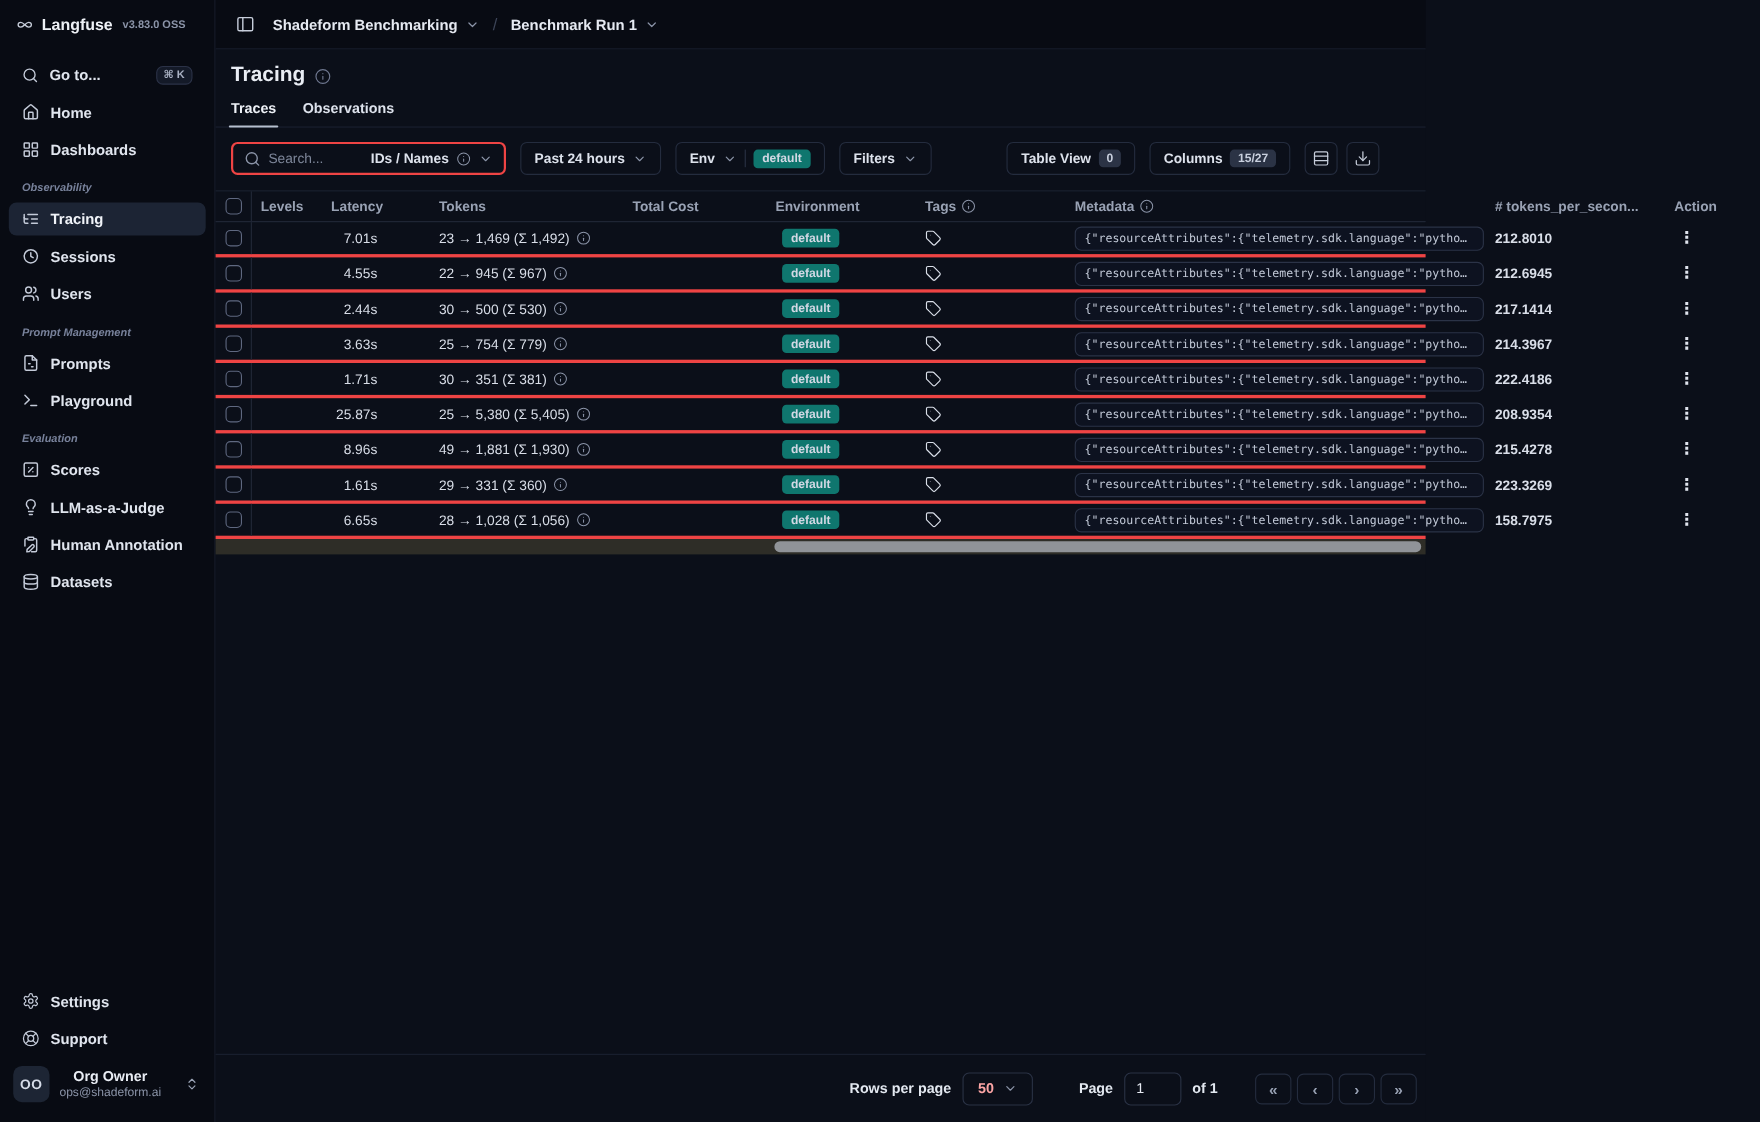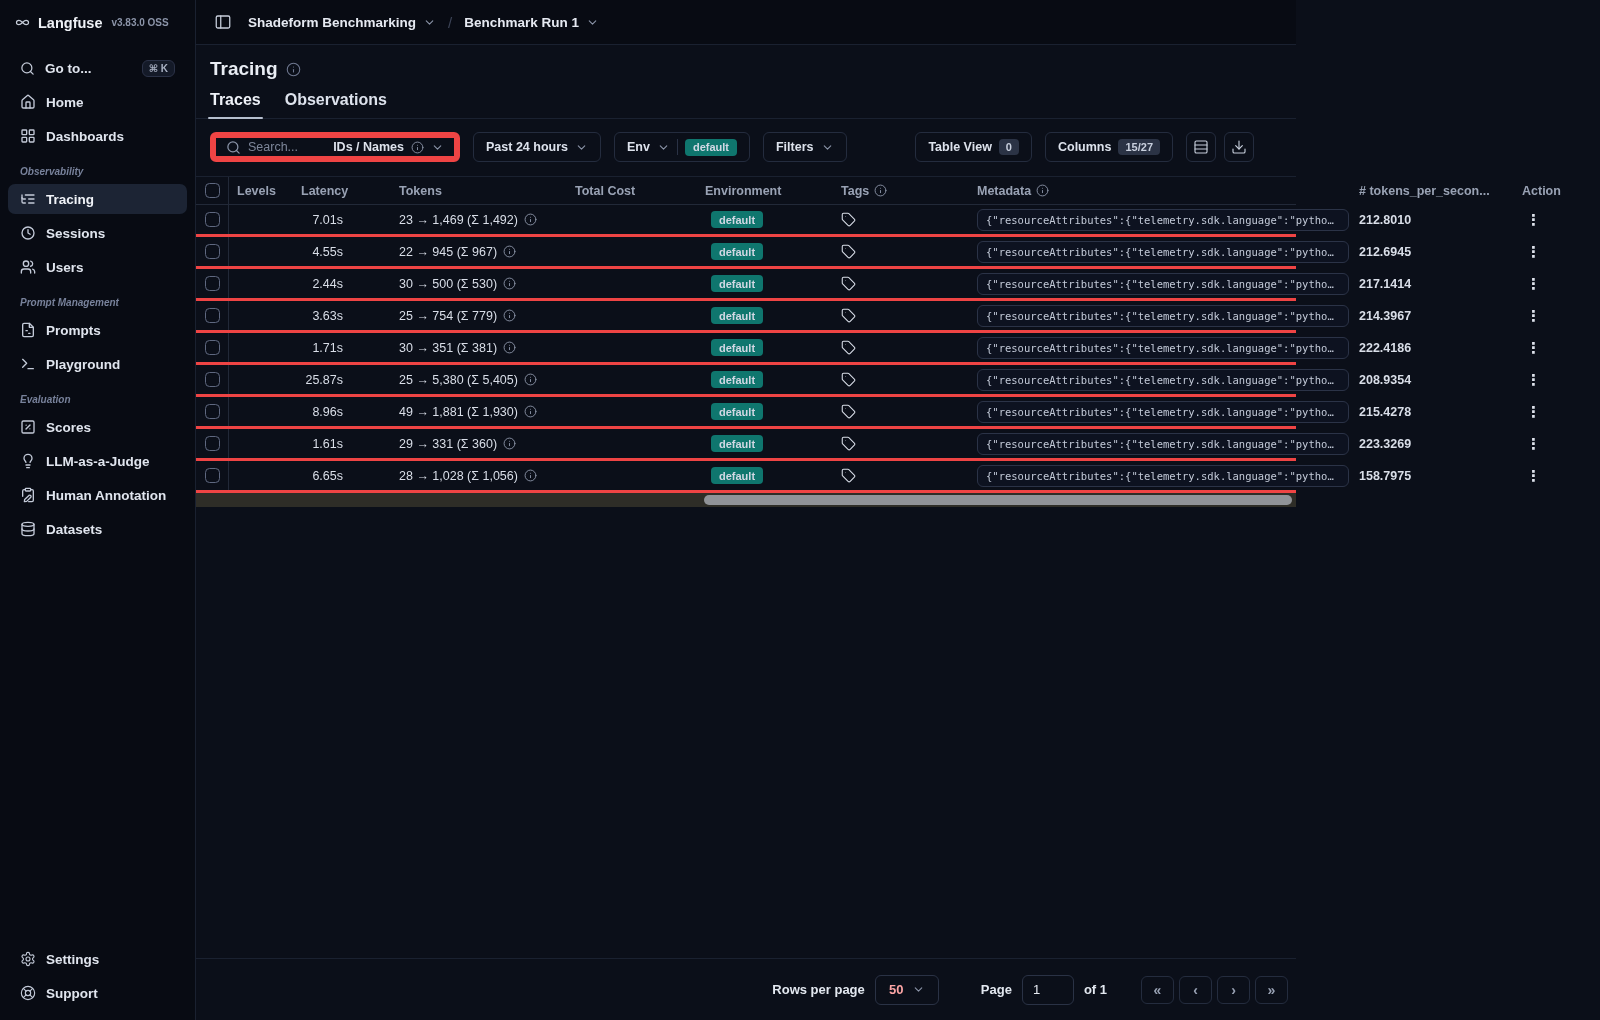--- a/index.html
+++ b/index.html
@@ -35,29 +35,29 @@
   .panel-btn { width:26px; height:26px; border-radius:6px; display:flex; align-items:center; justify-content:center; color:#c7cedb; cursor:pointer; }
   .crumb { display:flex; align-items:center; gap:7px; font-size:13.5px; font-weight:600; color:#e6eaf2; cursor:pointer; }
   .crumb .ic { color:#8b94a8; }
   .crumb-sep { color:#3d4558; font-size:15px; font-weight:400; }
 
   .content { flex:1; display:flex; flex-direction:column; min-height:0; background:#0b0f19; }
   .page-head { padding:13px 14px 0 14px; display:flex; align-items:center; gap:8px; }
   .page-title { font-size:19px; font-weight:700; color:#e9edf4; }
   .page-head .ic { color:#6f7890; }
   .tabs { margin-top:11px; padding:0 14px; border-bottom:1px solid #1a2130; display:flex; gap:24px; }
-  .tab { padding-bottom:9px; font-size:16px; font-weight:700; color:#dde2ec; cursor:pointer; position:relative; }
+  .tab { padding-bottom:9px; font-size:13px; font-weight:700; color:#dde2ec; cursor:pointer; position:relative; }
   .tab.active { color:#eef1f7; }
   .tab.active::after { content:""; position:absolute; left:-2px; right:-2px; bottom:-1px; height:2px; background:#b6bfce; border-radius:2px; }
 
   
   .toolbar { display:flex; align-items:center; margin:13px 42px 0 14px; gap:13px; }
   .tb-btn { height:30px; border:1px solid #242c3e; border-radius:6px; display:flex; align-items:center; gap:7px; padding:0 12px; font-size:12.5px; font-weight:600; color:#dde2ec; background:transparent; cursor:pointer; white-space:nowrap; }
   .tb-btn .ic, .searchbox .ic { color:#8b94a8; }
-  .searchbox { width:250px; height:30px; border:6px solid #ef4444; border-radius:6px; display:flex; align-items:center; gap:7px; padding:0 10px; cursor:text; }
+  .searchbox { width:250px; height:30px; border:2px solid #ef4444; border-radius:6px; display:flex; align-items:center; gap:7px; padding:0 10px; cursor:text; }
   .searchbox input { flex:1; min-width:0; background:transparent; border:none; outline:none; color:#dde2ec; font-size:12.5px; font-family:inherit; }
   .searchbox input::placeholder { color:#7d8699; }
   .search-scope { font-size:12.5px; font-weight:600; color:#dde2ec; white-space:nowrap; }
   .v-div { width:1px; height:16px; background:#2a3245; }
   .count-badge { background:#2b3345; border-radius:4px; padding:2px 7px; font-size:11px; font-weight:600; color:#c9d0de; }
   .env-badge { background:#0f766e; border-radius:4px; padding:2.5px 8px; font-size:11px; font-weight:600; color:#d2d8e4; }
   .tb-right { margin-left:auto; display:flex; align-items:center; gap:13px; }
   .icon-btn { width:30px; height:30px; border:1px solid #242c3e; border-radius:6px; display:flex; align-items:center; justify-content:center; color:#c7cedb; cursor:pointer; }
   .icon-pair { display:flex; gap:8px; }
 
@@ -239,20 +239,31 @@
       <div class="sb-item">
         <svg class="ic thin" width="16" height="16" viewBox="0 0 24 24">
             <circle cx="12" cy="12" r="10"></circle>
             <circle cx="12" cy="12" r="4"></circle>
             <path d="m4.93 4.93 4.24 4.24"></path>
             <path d="m14.83 9.17 4.24-4.24"></path>
             <path d="m14.83 14.83 4.24 4.24"></path>
             <path d="m9.17 14.83-4.24 4.24"></path>
           </svg>
         <span>Support</span>
+      </div>
+      <div class="sb-account">
+        <div class="avatar">OO</div>
+        <div>
+          <div class="acct-name">Org Owner</div>
+          <div class="acct-email">ops@shadeform.ai</div>
+        </div>
+        <svg class="ic acct-chevrons" width="13" height="13" viewBox="0 0 24 24">
+            <path d="m7 15 5 5 5-5"></path>
+            <path d="m7 9 5-5 5 5"></path>
+          </svg>
       </div>
     </div>
   </aside>
 
   <div class="main">
 
     <header class="topbar">
       <div class="panel-btn">
         <svg class="ic thin" width="18" height="18" viewBox="0 0 24 24">
             <rect x="3" y="4" width="18" height="16" rx="2"></rect>

